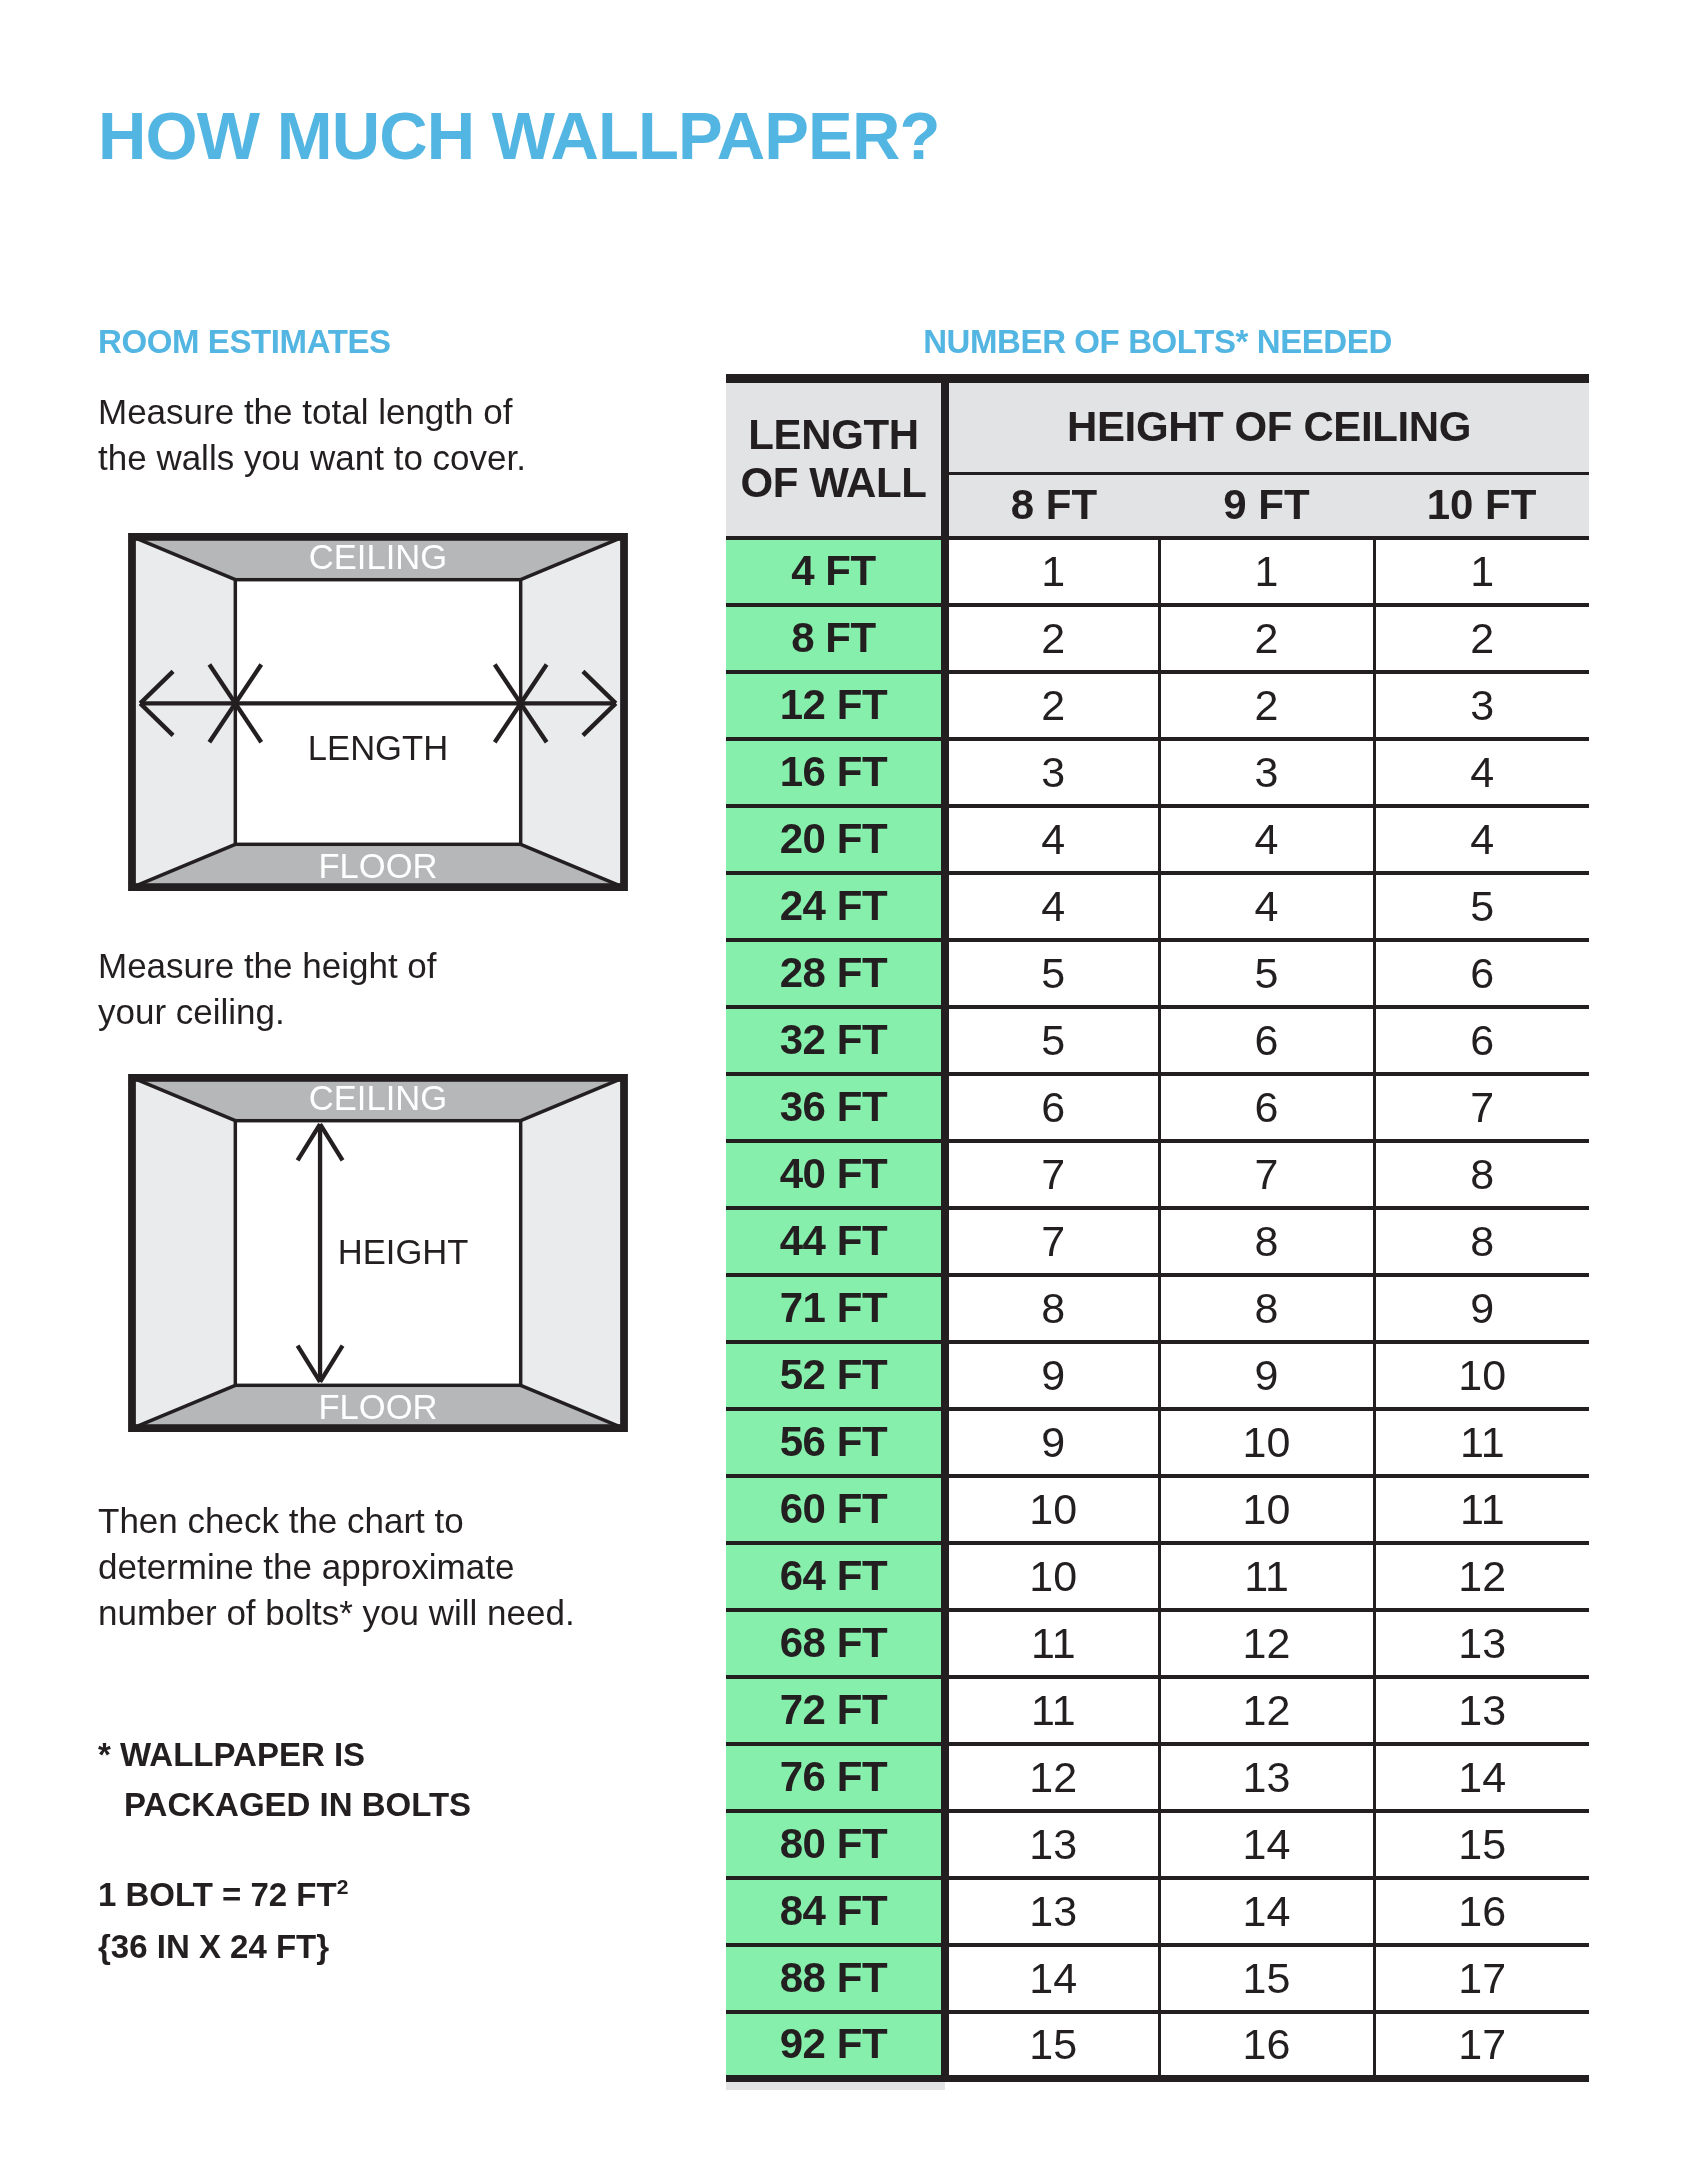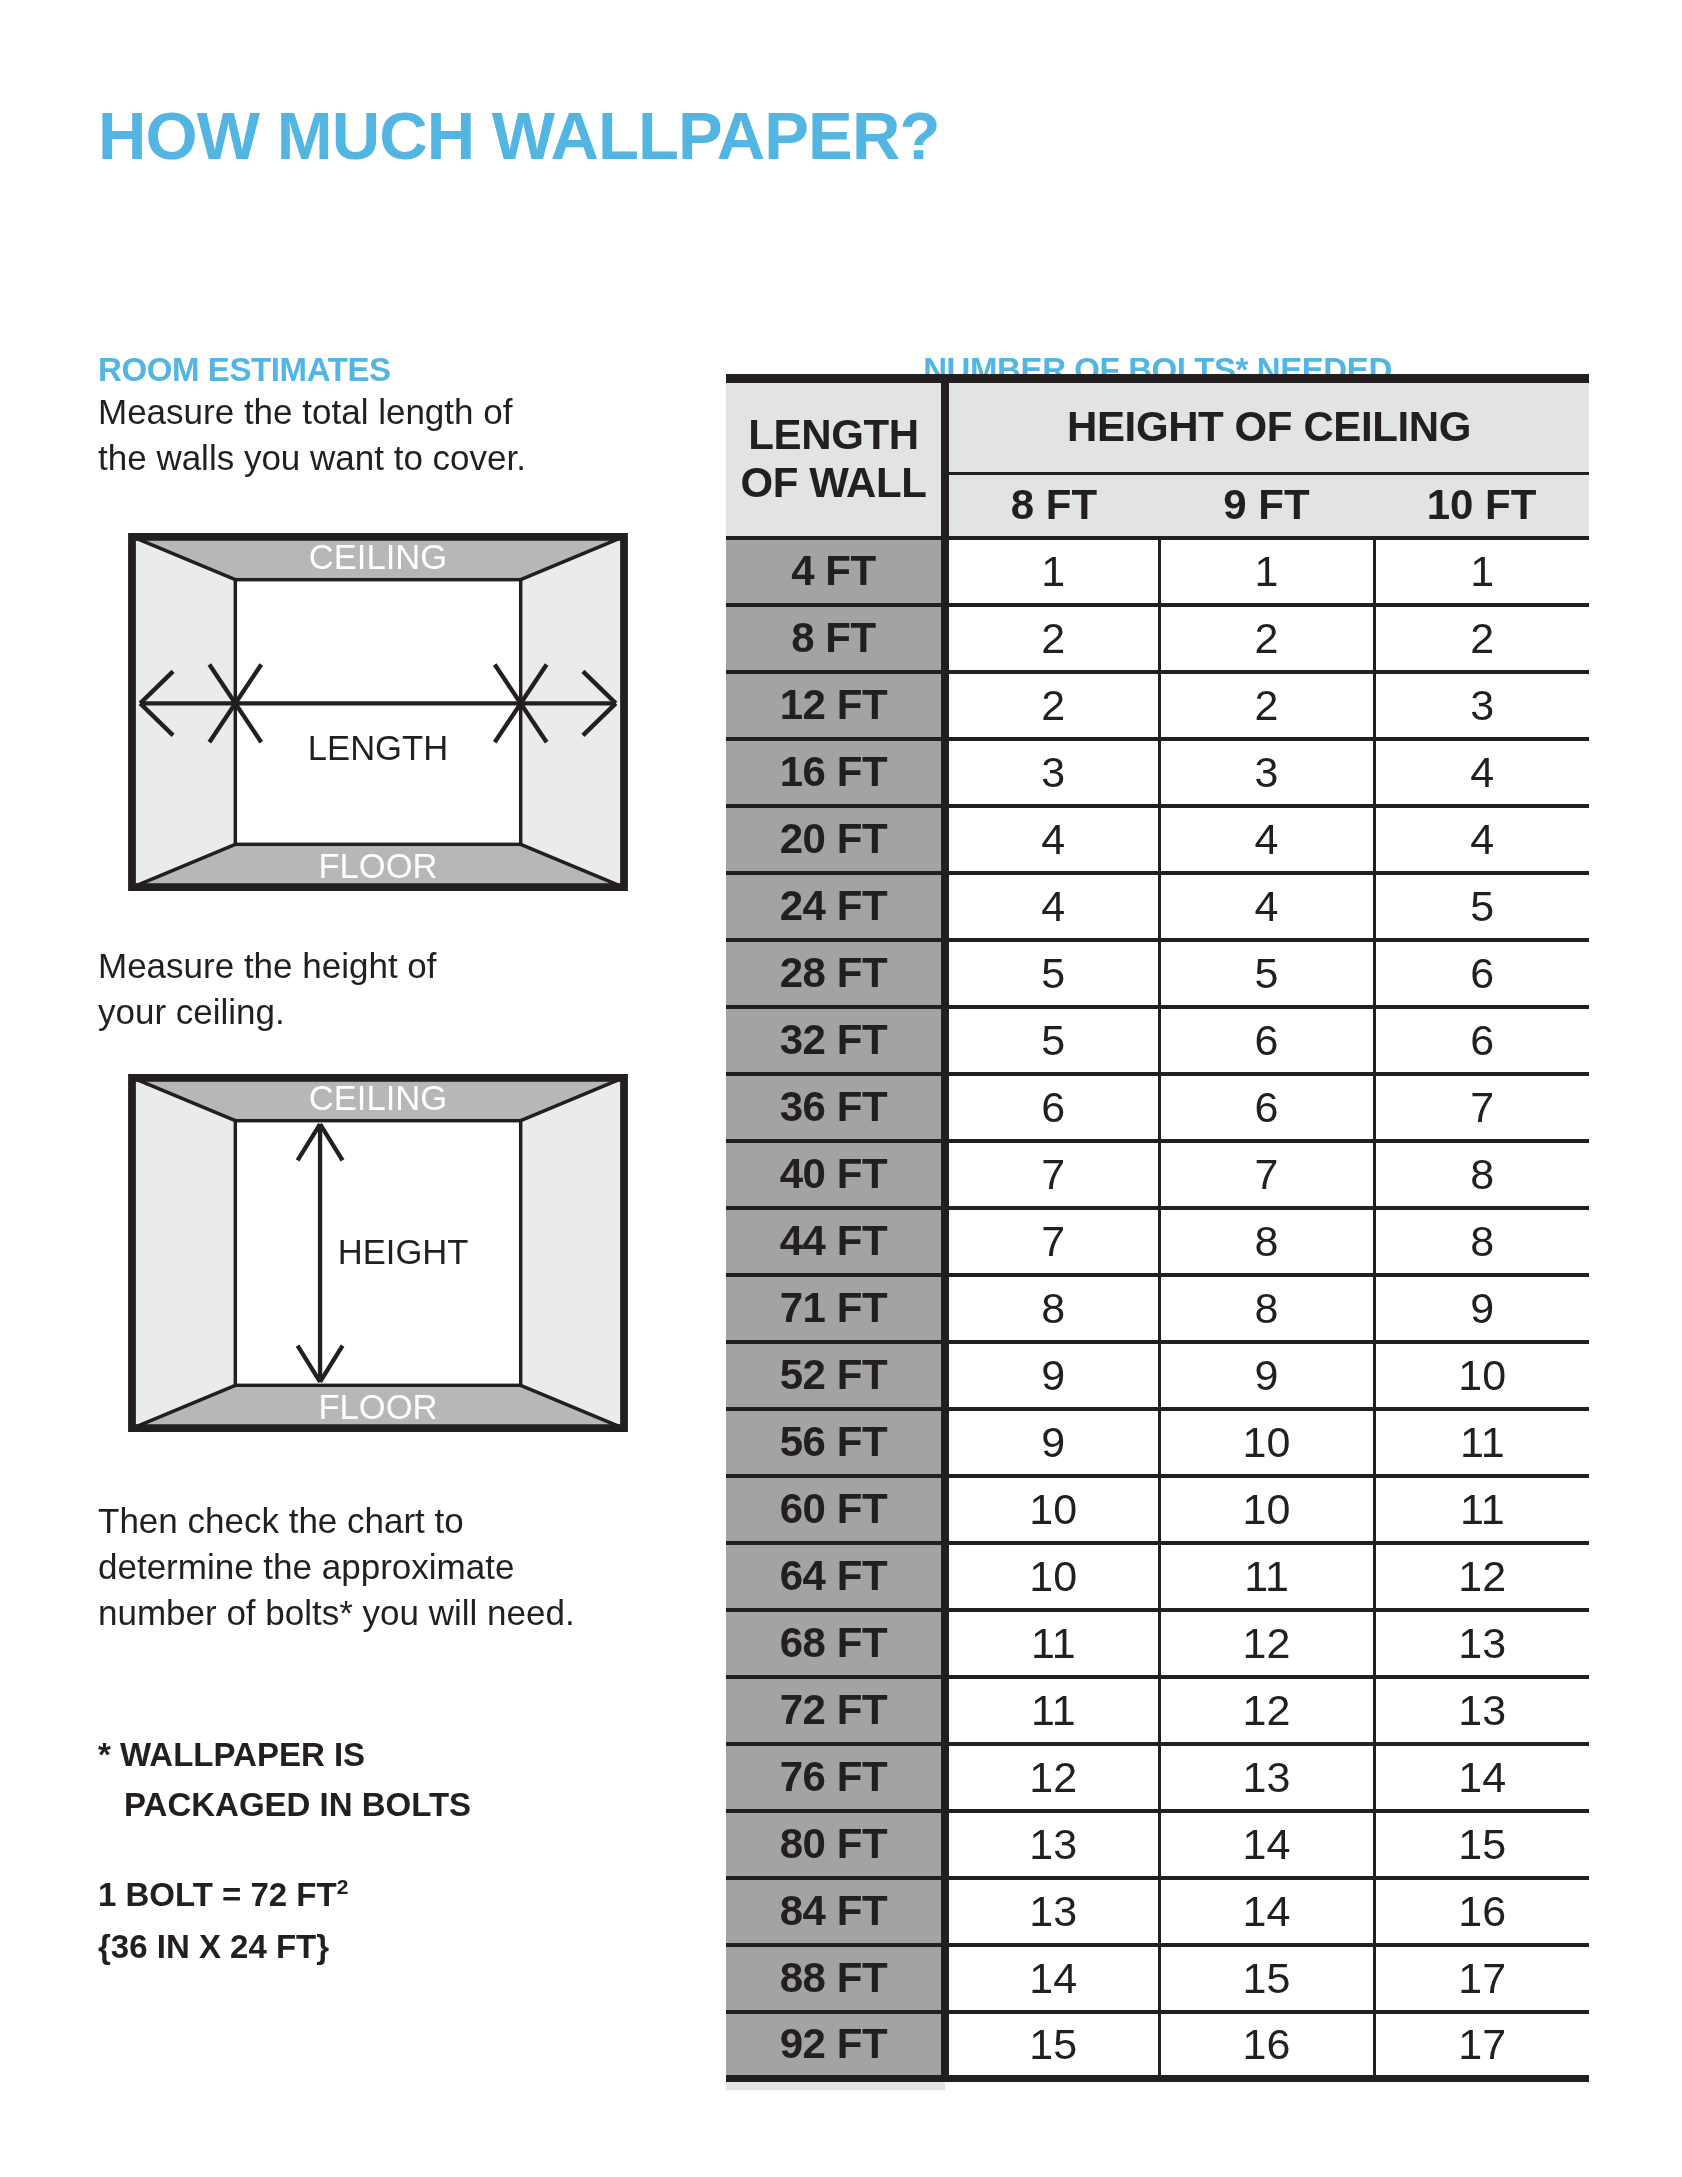--- a/index.html
+++ b/index.html
@@ -2,21 +2,21 @@
 <html style="font-size:14px"><head>
 <meta charset="utf-8">
 <style>
   html,body{margin:0;padding:0;background:#ffffff;}
   #page{
     position:relative;width:1683px;height:2177px;background:#ffffff;
     font-family:"Liberation Sans","DejaVu Sans",sans-serif;color:#231f20;overflow:hidden;
   }
   .abs{position:absolute;}
   #main-title{left:98px;top:97px;font-size:67px;font-weight:bold;letter-spacing:-0.9px;white-space:nowrap;}
-  .section-heading{font-size:33px;font-weight:bold;letter-spacing:-0.4px;white-space:nowrap;margin-top:28px;}
+  .section-heading{font-size:33px;font-weight:bold;letter-spacing:-0.4px;white-space:nowrap;}
   #room-estimates-heading{left:98px;top:323px;}
   #bolts-heading{left:726px;top:323px;width:863px;text-align:center;}
   .body-para{left:98px;font-size:35px;line-height:46px;color:#231f20;}
   #para-length{top:389px;}
   #para-height{top:943px;}
   #para-chart{top:1498px;}
   .diagram{left:103px;width:500px;height:358px;padding-left:25px;}
   #diagram-length{top:533px;}
   #diagram-height{top:1074px;}
   .footnote-line{font-size:33px;font-weight:bold;white-space:nowrap;}
@@ -32,21 +32,21 @@
   table.bolts{border-collapse:collapse;table-layout:fixed;width:863px;}
   table.bolts th,table.bolts td{padding:0;text-align:center;vertical-align:middle;}
   .cell-gray{background:#e2e3e4;}
   th.corner{
     width:210px;border-right:8.6px solid #231f20;border-bottom:4.3px solid #231f20;
     font-size:42px;font-weight:bold;line-height:48px;letter-spacing:-0.4px;
   }
   th.group-head{border-bottom:3.5px solid #231f20;font-size:42px;font-weight:bold;letter-spacing:-0.4px;}
   tr.colhead-row th{border-bottom:4.3px solid #231f20;font-size:42px;font-weight:bold;}
   tbody th.len{
-    background:#a3a3a3;border-right:8.6px solid #231f20;border-bottom:4.3px solid #231f20;
+    background:#86efac;border-right:8.6px solid #231f20;border-bottom:4.3px solid #231f20;
     font-size:42px;font-weight:bold;letter-spacing:-0.4px;
   }
   tbody td{border-bottom:4.3px solid #231f20;font-size:43px;font-weight:normal;}
   tbody td.c2,tbody td.c3{border-left:3.5px solid #231f20;}
   tbody tr:last-child th.len,tbody tr:last-child td{border-bottom:7.8px solid #231f20;}
   #table-overhang{width:219px;height:7.8px;background:#e2e3e4;}
 
   
   .dia-label{font-family:"Liberation Sans","DejaVu Sans",sans-serif;font-size:40px;fill:#ffffff;}
   .dia-measure{font-family:"Liberation Sans","DejaVu Sans",sans-serif;font-size:40px;fill:#231f20;}

